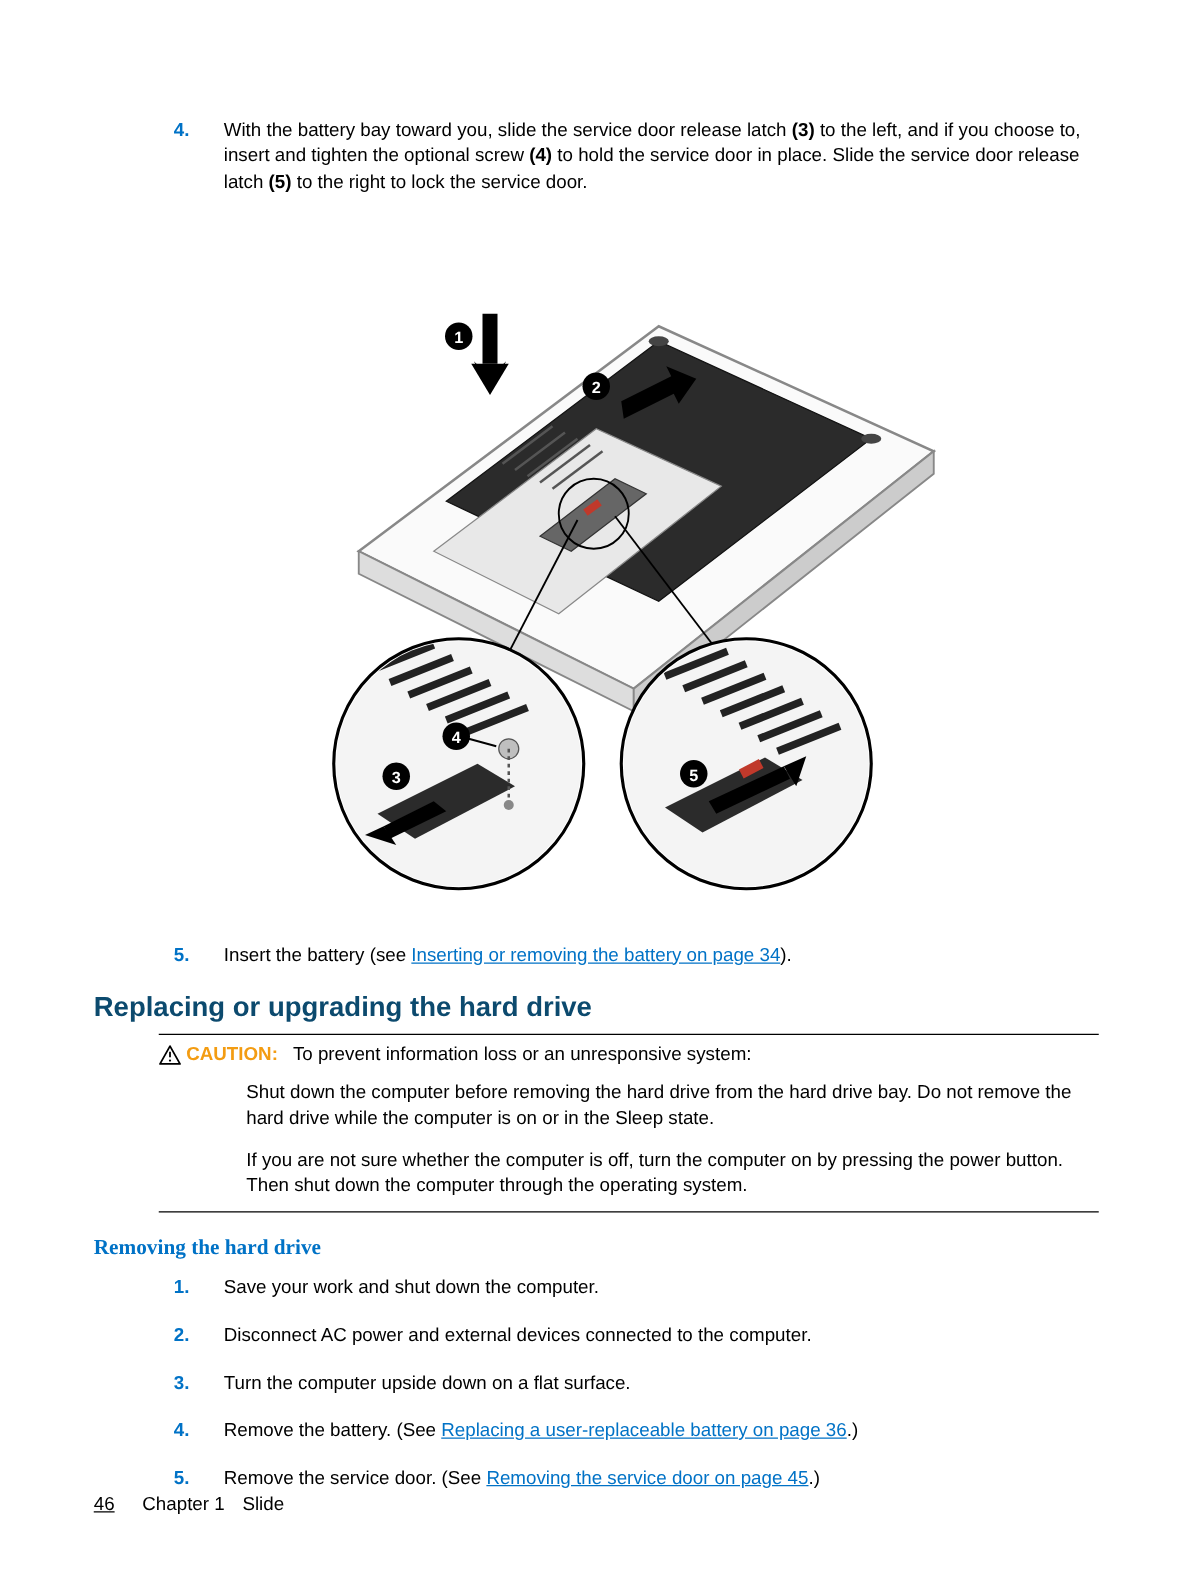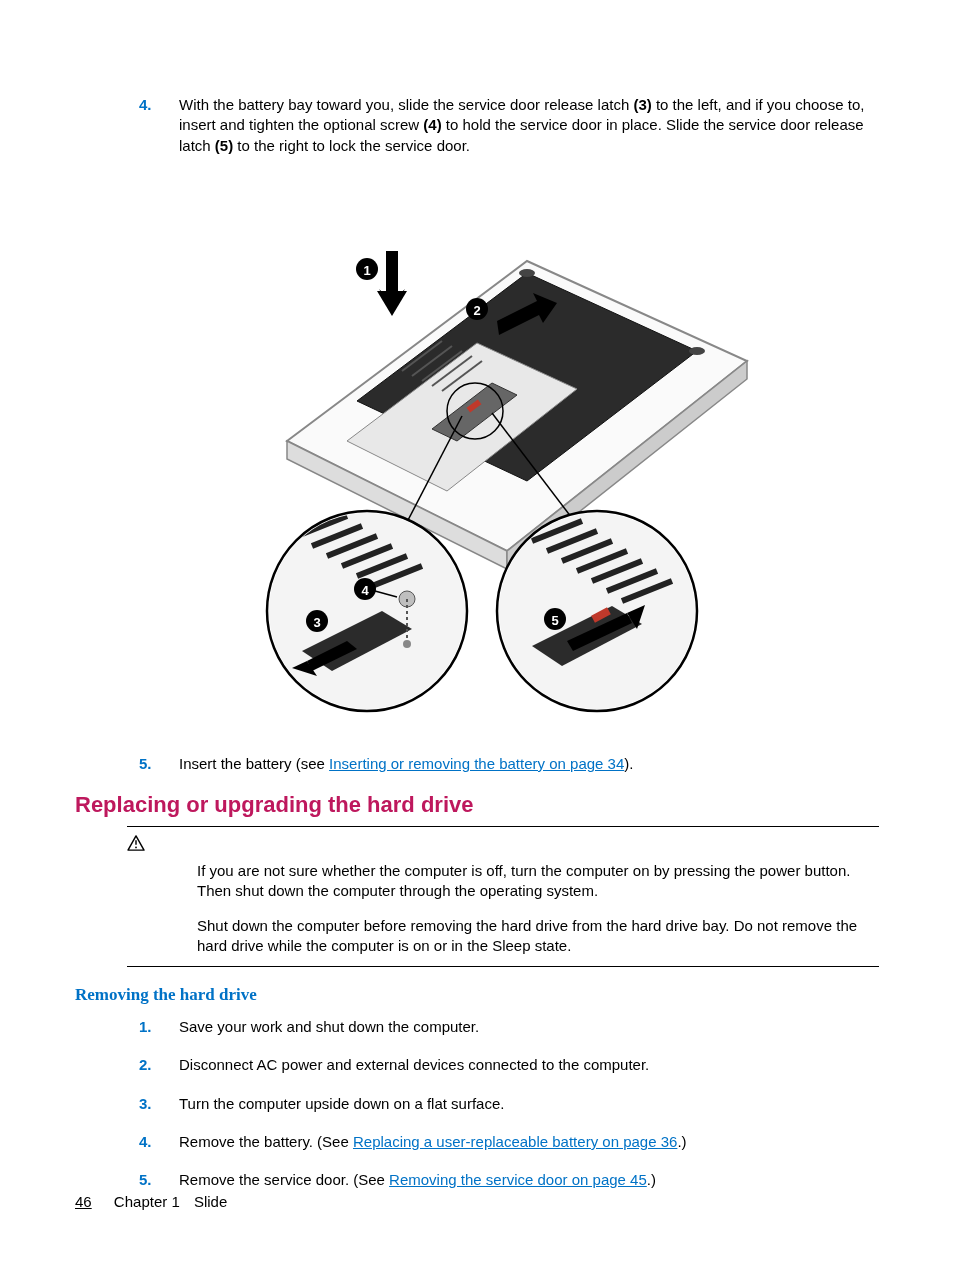--- a/index.html
+++ b/index.html
@@ -37,21 +37,21 @@
   .bold { font-weight: bold; }
   .link {
     color: #0072c6;
     text-decoration: underline;
   }
   .diagram {
     text-align: center;
     margin: 25px 0 30px 0;
   }
   .h2 {
-    color: #be185d;
+    color: #0c4a6e;
     font-size: 22px;
     font-weight: bold;
     margin: 12px 0 8px 0;
   }
   .h3 {
     color: #0072c6;
     font-size: 17px;
     font-weight: bold;
     margin: 18px 0 12px 0;
     font-family: Liberation Serif, serif;
@@ -230,24 +230,27 @@
 
   <div class="h2">Replacing or upgrading the hard drive</div>
 
   <div class="caution-block">
     <div class="caution-row">
       <svg class="caution-icon" viewBox="0 0 20 18">
         <path d="M10 1 L19 17 L1 17 Z" fill="none" stroke="#000" stroke-width="1.6" stroke-linejoin="round"></path>
         <line x1="10" y1="6" x2="10" y2="11" stroke="#000" stroke-width="1.6"></line>
         <circle cx="10" cy="14" r="1" fill="#000"></circle>
       </svg>
+      <div>
+        <span class="caution-label">CAUTION:</span><span>To prevent information loss or an unresponsive system:</span>
+      </div>
     </div>
     <div class="caution-body">
+      <p>Shut down the computer before removing the hard drive from the hard drive bay. Do not remove the hard drive while the computer is on or in the Sleep state.</p>
       <p>If you are not sure whether the computer is off, turn the computer on by pressing the power button. Then shut down the computer through the operating system.</p>
-      <p>Shut down the computer before removing the hard drive from the hard drive bay. Do not remove the hard drive while the computer is on or in the Sleep state.</p>
     </div>
   </div>
 
   <div class="h3">Removing the hard drive</div>
 
 
   <div class="step-list">
     <div class="step">
       <div class="step-num">1.</div>
       <div class="step-body"><span>Save your work and shut down the computer.</span></div>

